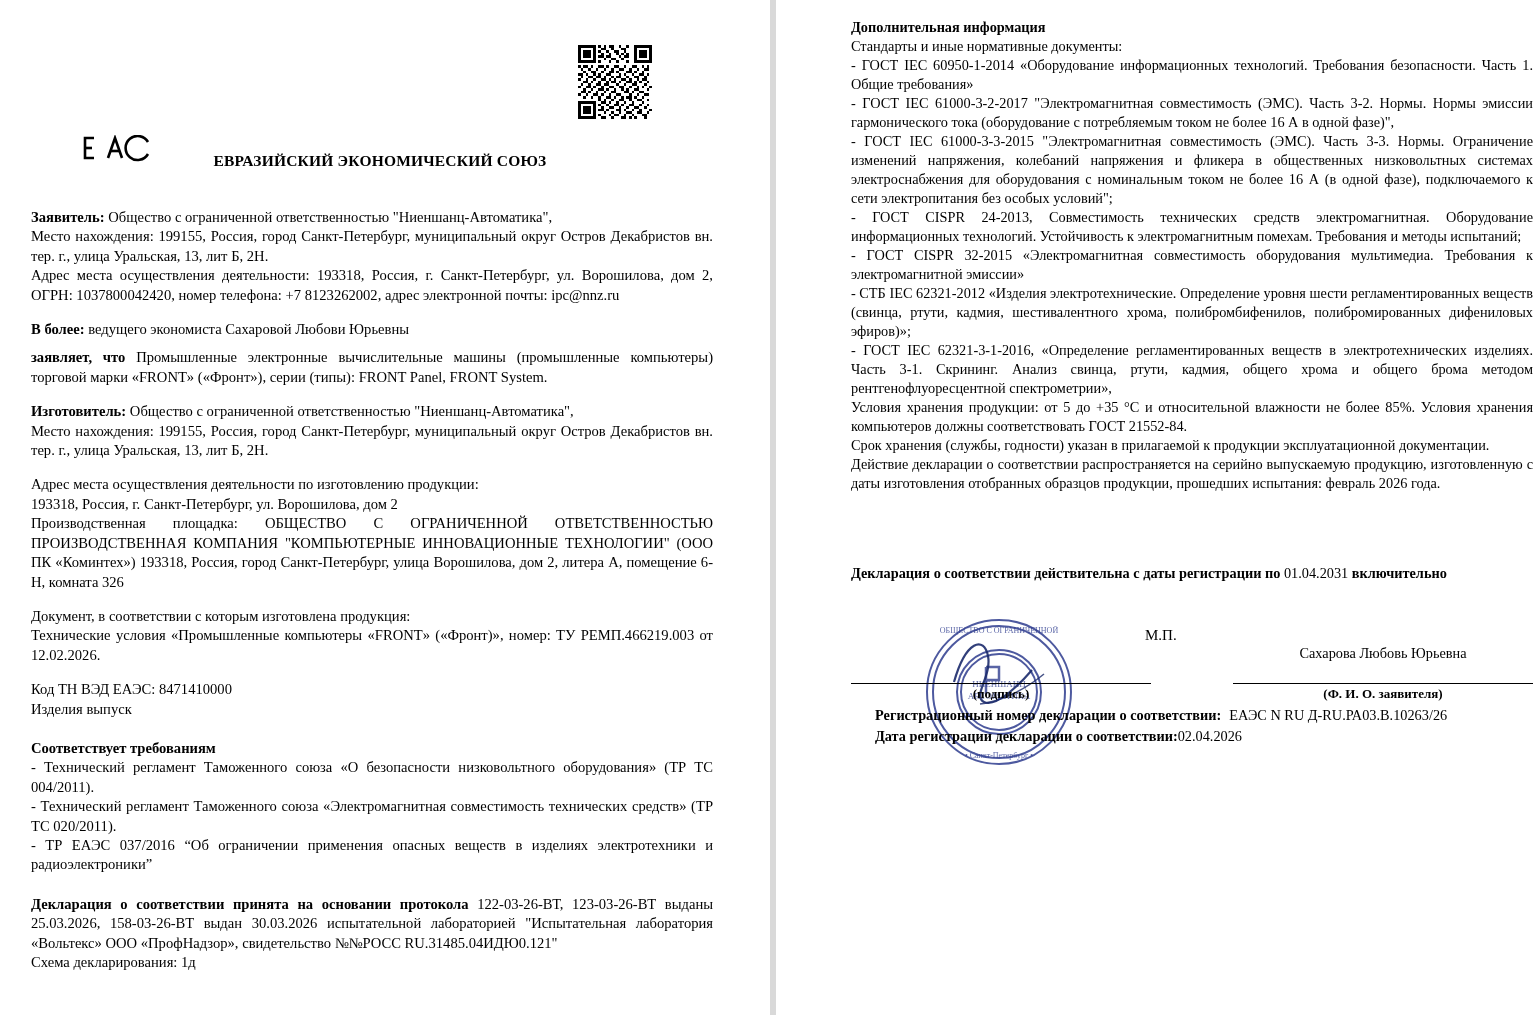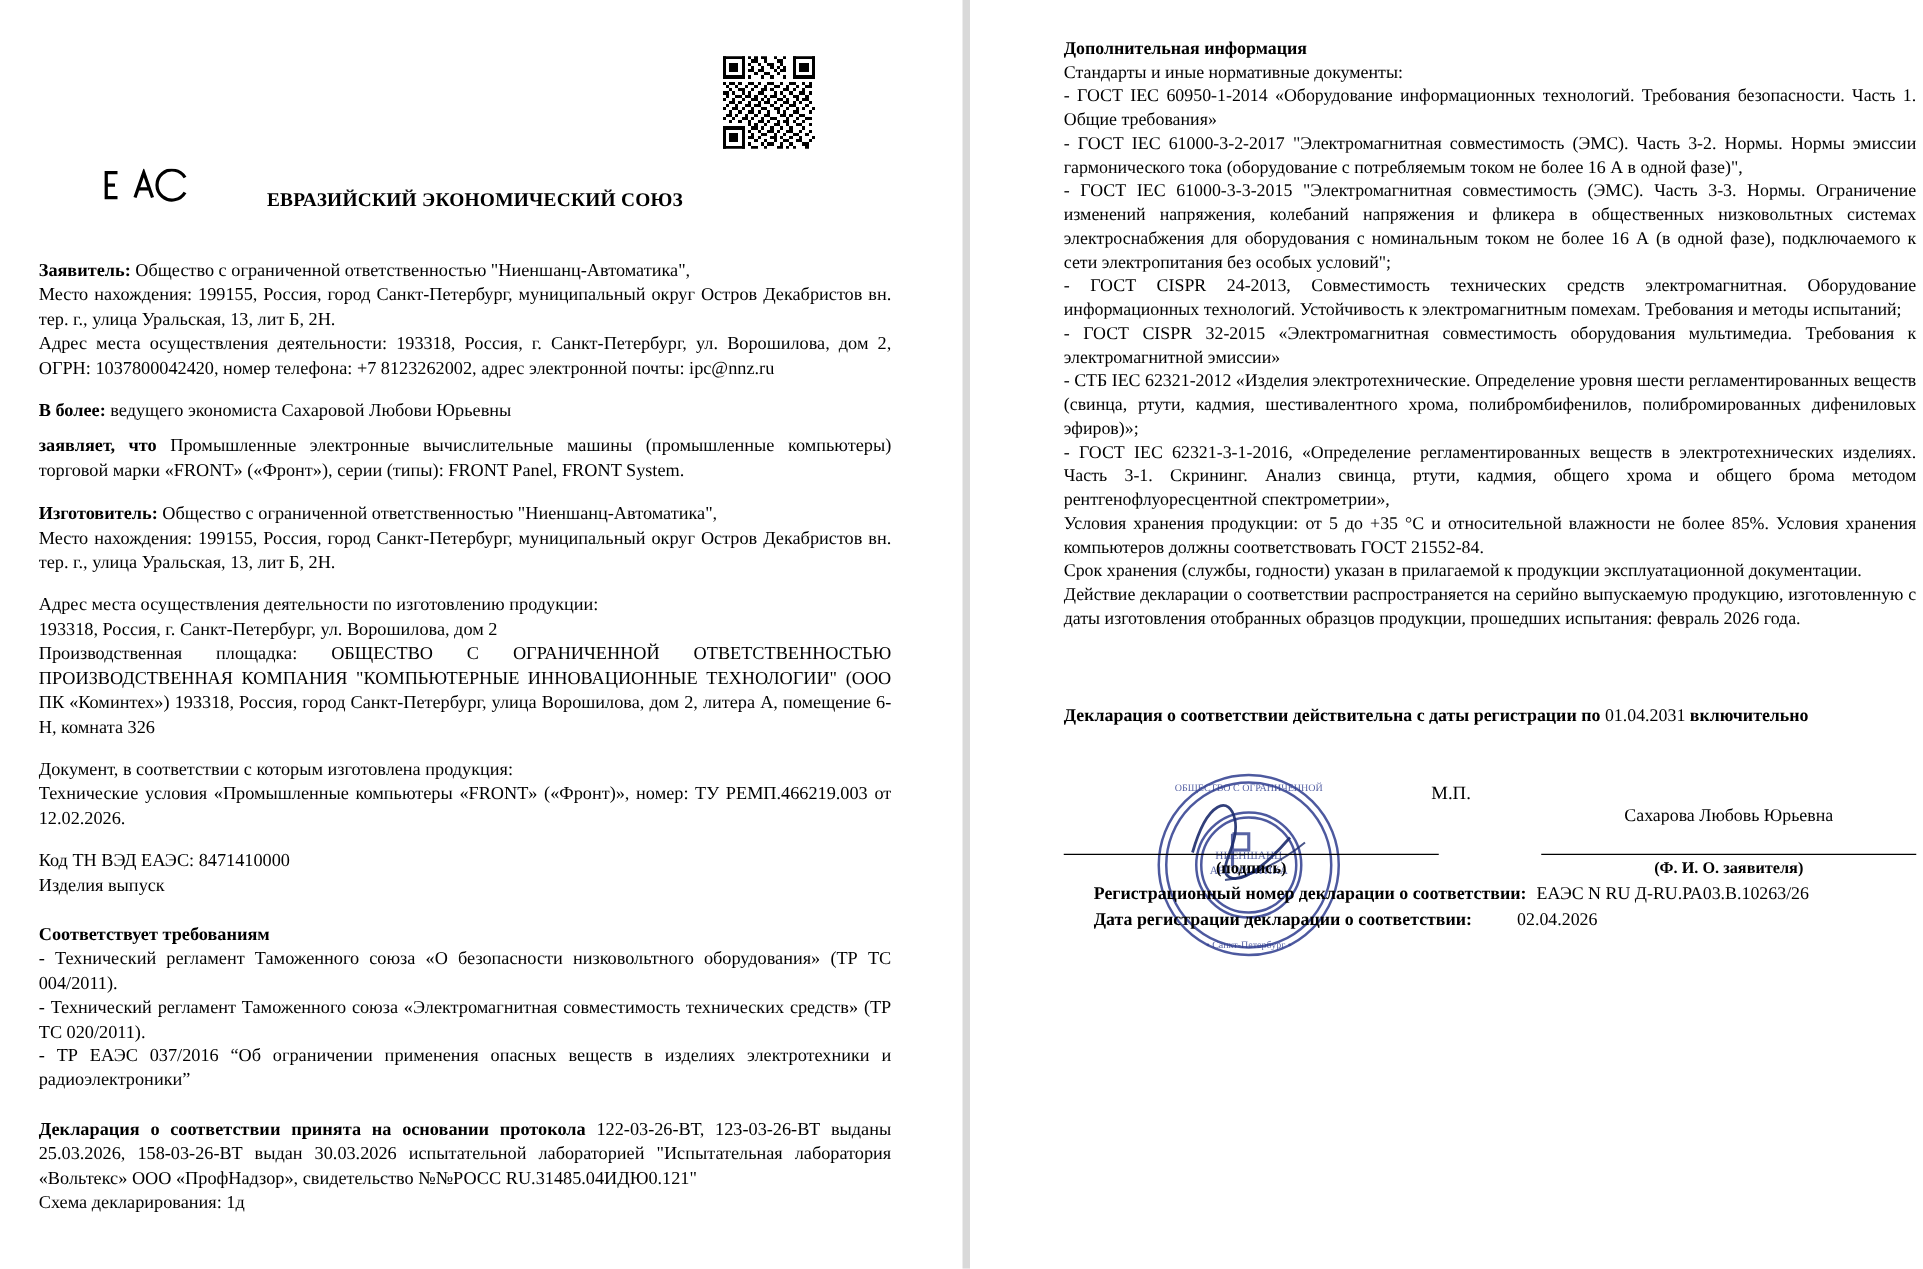--- a/index.html
+++ b/index.html
@@ -79,21 +79,21 @@
   .p { margin: 0 0 0 0; text-align: justify; }
   .gap-s { height: 9px; }
   .gap-m { height: 15px; }
   .gap-l { height: 20px; }
   .b { font-weight: bold; }
 
   
   .body-right {
     position: absolute;
     left: 75px;
-    top: 30px;
+    top: 18px;
     width: 682px;
     font-size: 14.3px;
     line-height: 1.33;
   }
   .body-right .p { text-align: justify; }
 
   .sign-area {
     position: absolute;
     left: 75px;
     top: 645px;
@@ -133,21 +133,21 @@
     position: absolute;
     left: 0px;
     top: 60px;
     width: 682px;
     font-size: 14.3px;
     line-height: 1.5;
   }
   .reg-line { display: flex; }
   .reg-label { font-weight: bold; white-space: nowrap; margin-left: 24px; }
   .reg-val { margin-left: 8px; }
-  .reg-val2 { margin-left: 36px; }
+  .reg-val2 { }
 
   .stamp {
     position: absolute;
     left: 148px;
     top: 617px;
     width: 150px;
     height: 150px;
     pointer-events: none;
   }
   .valid-line {

